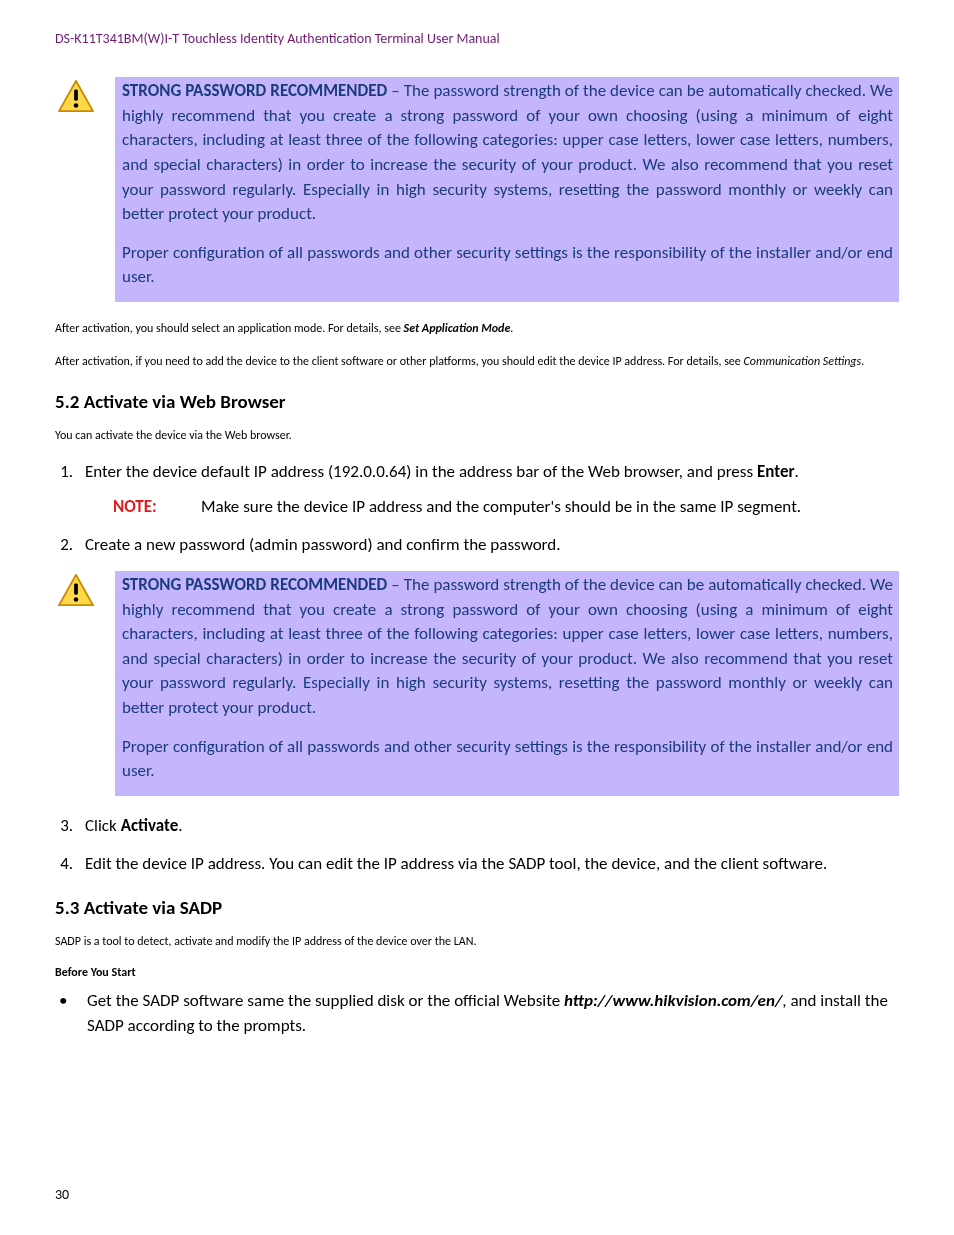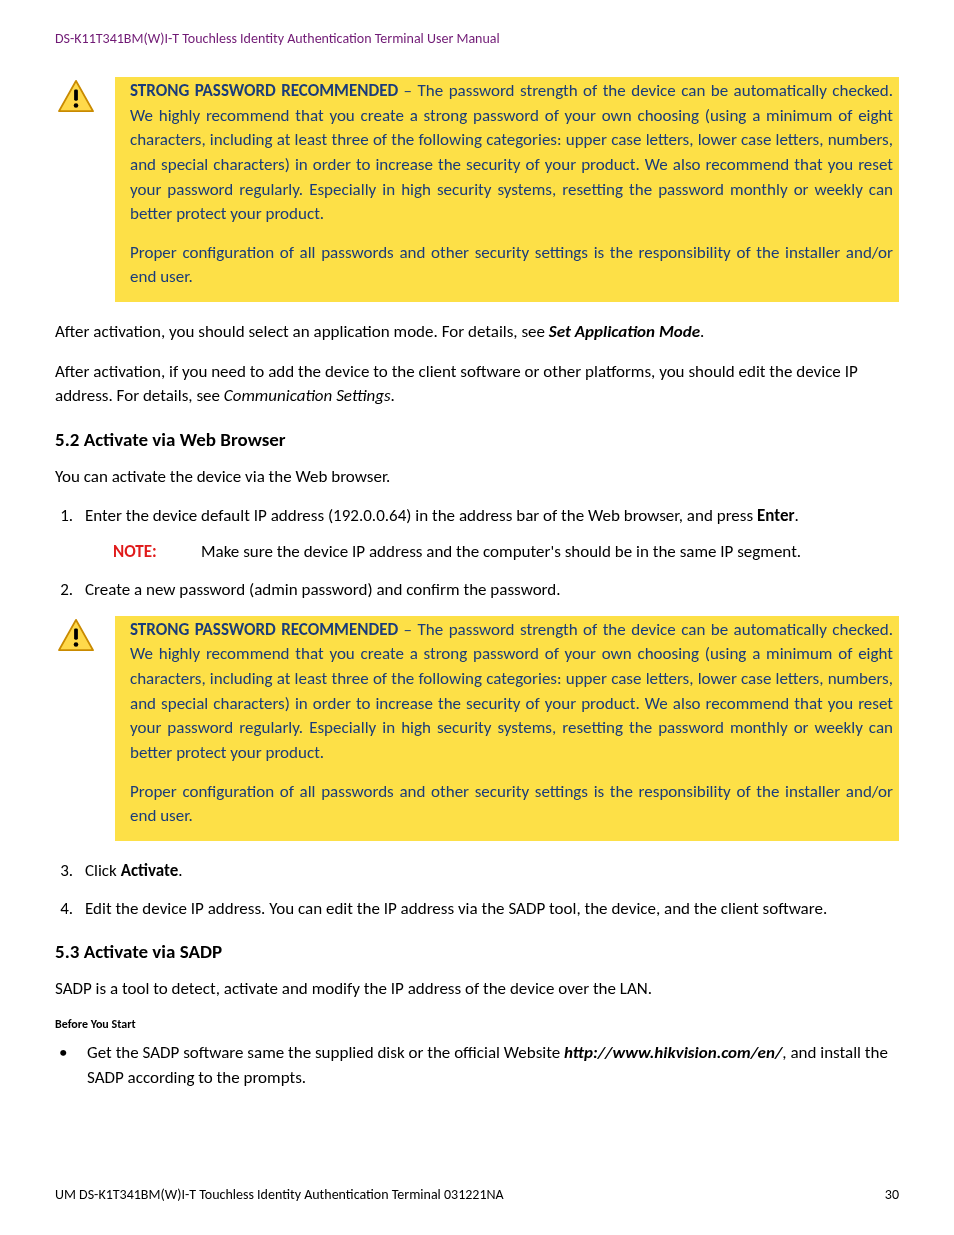--- a/index.html
+++ b/index.html
@@ -34,34 +34,34 @@
     display: flex;
     justify-content: center;
     padding-top: 2px;
   }
   .warning-icon {
     width: 38px;
     height: 34px;
   }
   .warning-box {
     flex: 1;
-    background: #fde047;
+    background: #c4b5fd;
     color: #1a3c7a;
     font-size: 17px;
     line-height: 1.45;
-    padding: 2px 6px 8px 15px;
+    padding: 2px 6px 8px 7px;
   }
   .warning-box p {
     margin: 0 0 14px 0;
     text-align: justify;
   }
   .warning-box p:last-child { margin-bottom: 4px; }
 
   .body-p {
-    font-size: 17px;
+    font-size: 12px;
     margin: 8px 0 16px 0;
     line-height: 1.4;
   }
   .bold-i { font-weight: 700; font-style: italic; }
   .italic { font-style: italic; }
 
   h2.section {
     font-size: 19px;
     font-weight: 700;
     margin: 20px 0 14px 0;
@@ -199,15 +199,14 @@
 <ul class="bul">
   <li>
     <span class="bul-mark">•</span>
     <span class="bul-text">
       <span>Get the SADP software same the supplied disk or the official Website </span><span class="bold-i">http://www.hikvision.com/en/</span><span>, and install the SADP according to the prompts.</span>
     </span>
   </li>
 </ul>
 
 <div class="page-footer">
-  <span>UM DS-K1T341BM(W)I-T Touchless Identity Authentication Terminal 031221NA</span>
   <span>30</span>
 </div>
 
 </body></html>

